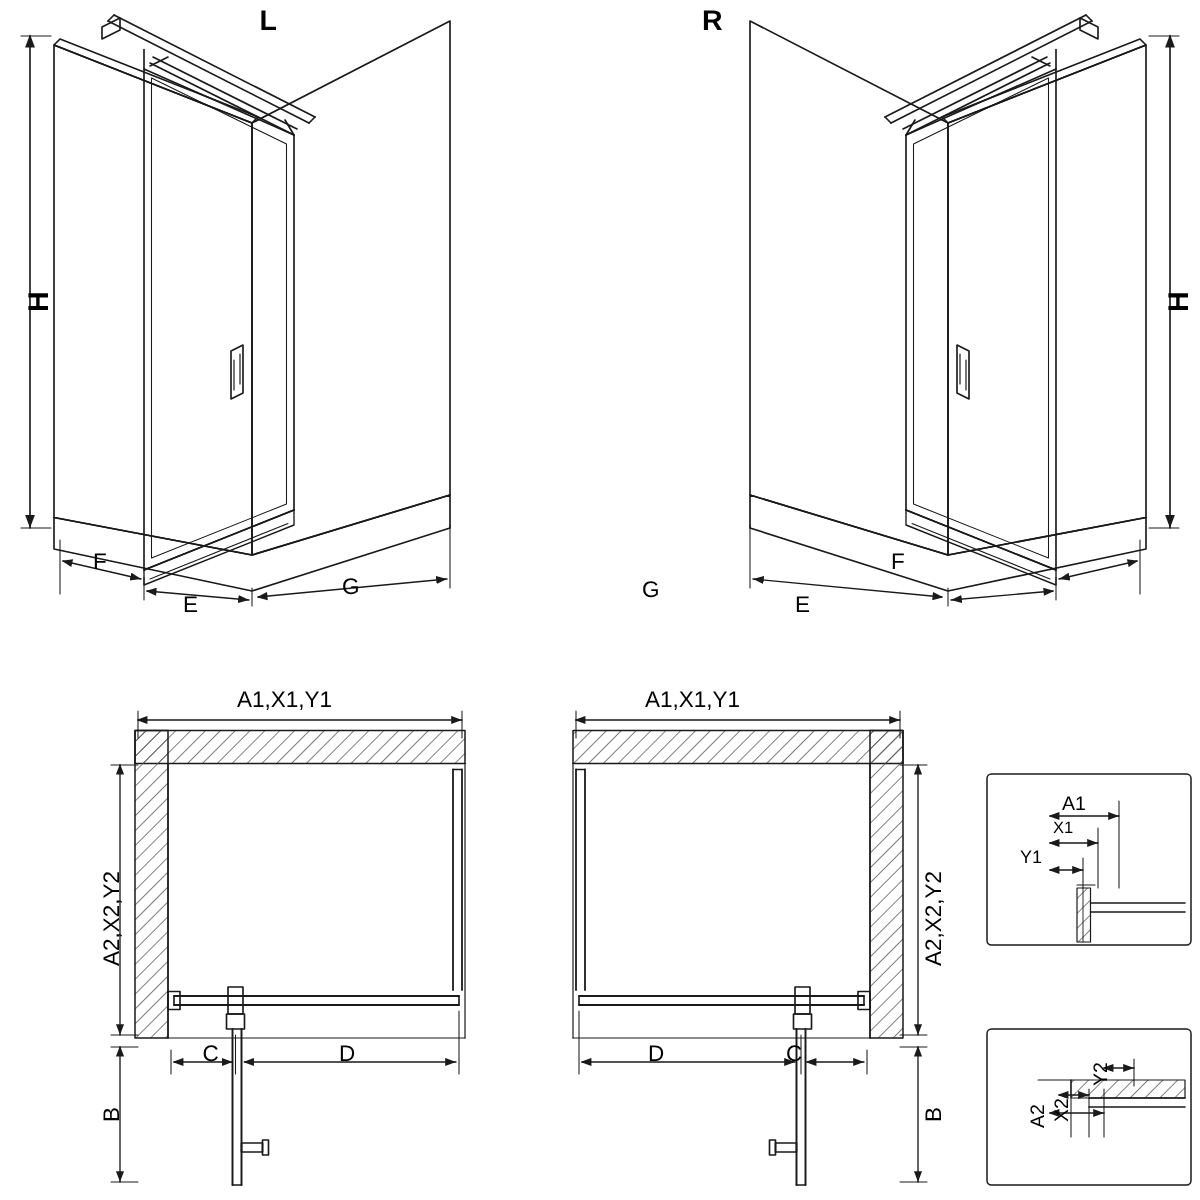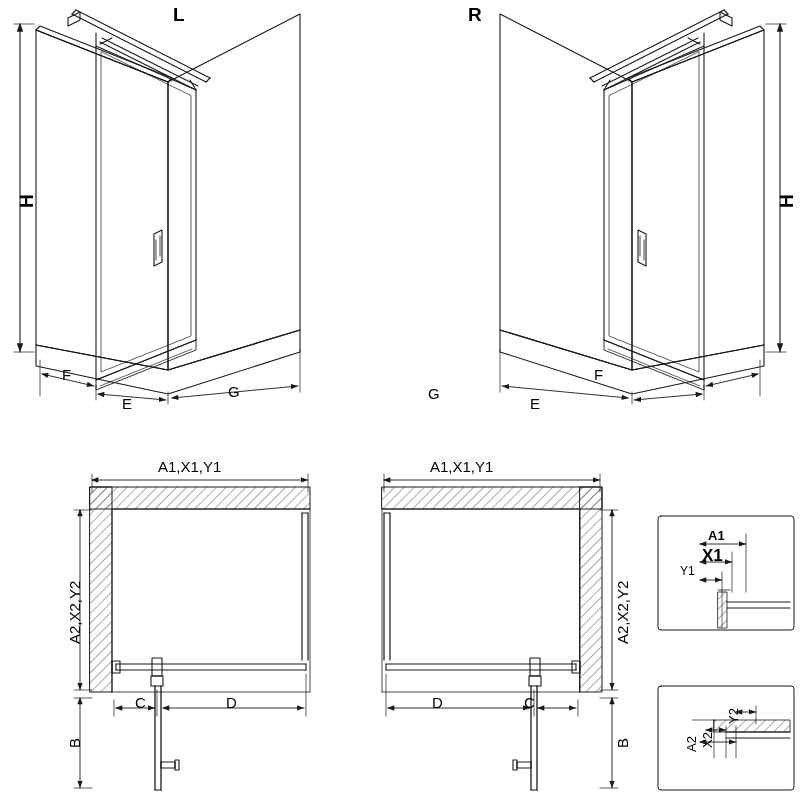--- a/index.html
+++ b/index.html
@@ -250,21 +250,21 @@
   <div class="lbl" style="left:135px; top:694px;">C</div>
   <div class="lbl" style="left:226px; top:694px;">D</div>
   <div class="lbl rot" style="left:66px; top:748px;">B</div>
 
   <div class="lbl" style="left:430px; top:458px;">A1,X1,Y1</div>
   <div class="lbl rot" style="left:614px; top:644px;">A2,X2,Y2</div>
   <div class="lbl" style="left:432px; top:694px;">D</div>
   <div class="lbl" style="left:524px; top:694px;">C</div>
   <div class="lbl rot" style="left:614px; top:748px;">B</div>
 
-  <div class="lbl" style="left:708px; top:528px; font-size:13px;font-weight:bold;">A1</div>
-  <div class="lbl" style="left:702px; top:546px; font-size:17px;font-weight:bold;">X1</div>
+  <div class="lbl" style="left:708px; top:528px; font-size:13px;">A1</div>
+  <div class="lbl" style="left:702px; top:546px; font-size:11px;">X1</div>
   <div class="lbl" style="left:680px; top:564px; font-size:12px;">Y1</div>
 
   <div class="lbl rot" style="left:684px; top:752px; font-size:13px;">A2</div>
   <div class="lbl rot" style="left:700px; top:748px; font-size:13px;">X2</div>
   <div class="lbl rot" style="left:726px; top:724px; font-size:13px;">Y2</div>
 
 </div>
 
 </body></html>

